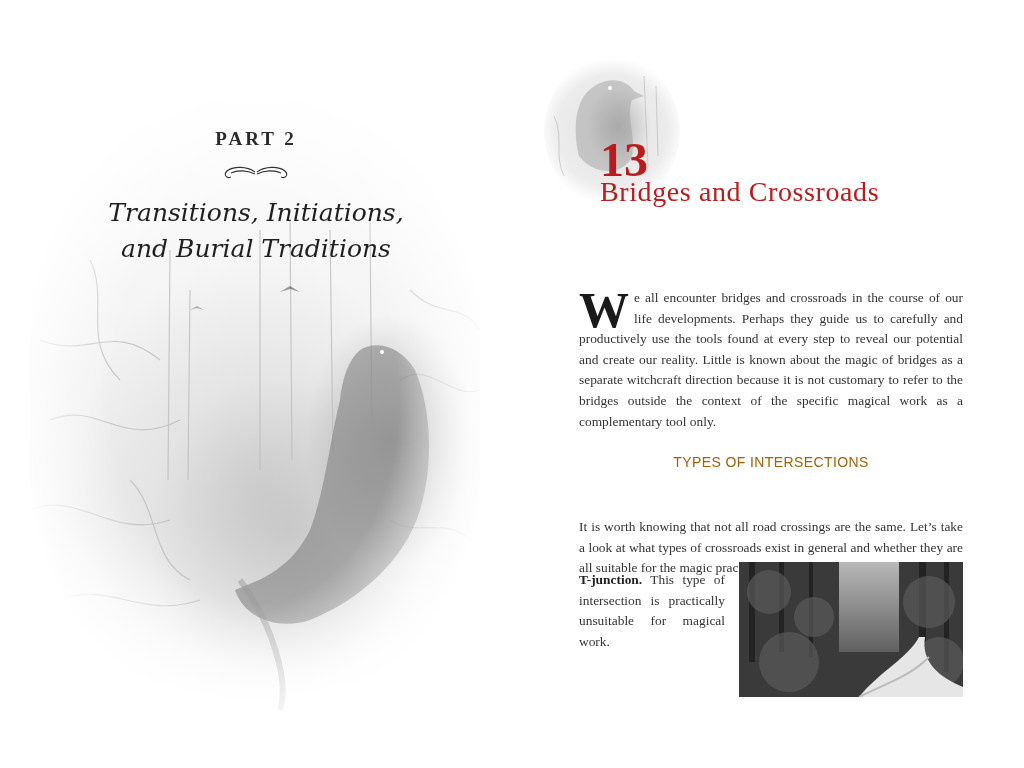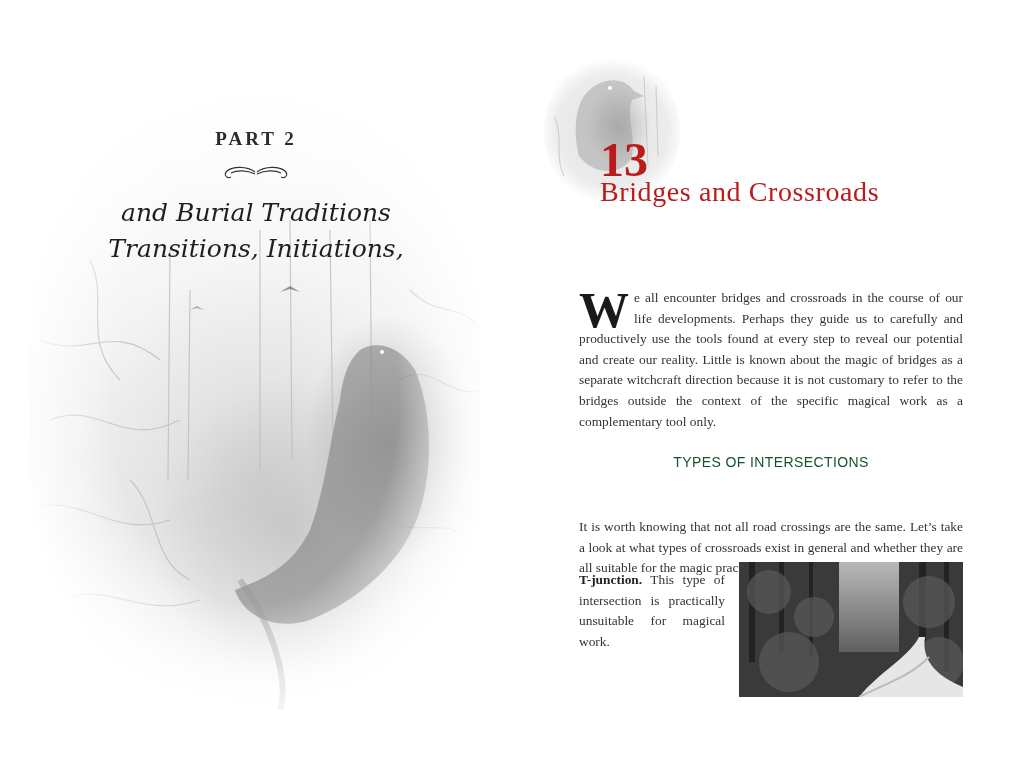--- a/index.html
+++ b/index.html
@@ -51,21 +51,21 @@
     position: absolute; left: 67px; width: 384px; font-size: 13.4px; line-height: 20.6px;
     text-align: justify; color: #333;
   }
   .intro { top: 288px; }
   .dropcap {
     float: left; font-size: 50px; line-height: 38px; font-weight: bold; color: #1a1a1a;
     margin: 3px 5px 0 0; padding: 0;
   }
   .section-heading {
     position: absolute; left: 67px; width: 384px; top: 454px; text-align: center;
-    font-family: "Liberation Sans", sans-serif; font-size: 14px; letter-spacing: 0.4px; color: #14532d;
+    font-family: "Liberation Sans", sans-serif; font-size: 14px; letter-spacing: 0.4px; color: #a16207;
   }
   .para2 { top: 485px; margin-top: 32px; }
   .tjunction {
     position: absolute; left: 67px; top: 563px; width: 146px; font-size: 13.4px; line-height: 20.6px;
     text-align: justify; color: #333; margin-top: 7px;
   }
   .tjunction b { color: #1f1f1f; }
   .photo {
     position: absolute; left: 227px; top: 562px; width: 224px; height: 135px; overflow: hidden;
     background: #333;
@@ -103,22 +103,22 @@
     <svg class="ornament" width="70" height="20" viewBox="0 0 70 20">
       <g stroke="#333" stroke-width="1.1" fill="none">
         <path d="M34 9 C26 3 12 3 6 8 C2 12 6 16 10 14"></path>
         <path d="M34 11 C26 7 16 7 10 10"></path>
         <path d="M36 9 C44 3 58 3 64 8 C68 12 64 16 60 14"></path>
         <path d="M36 11 C44 7 54 7 60 10"></path>
       </g>
     </svg>
 
     <div class="part-title">
+      <div>Transitions, Initiations,</div>
       <div>and Burial Traditions</div>
-      <div>Transitions, Initiations,</div>
     </div>
   </div>
 
   <div class="right-page">
     <div class="chapter-medallion">
       <svg width="136" height="150" viewBox="0 0 136 150">
         <g fill="#9a9a9a" opacity="0.45">
           <path d="M40 40 C55 20 80 20 90 35 L100 40 L88 44 C82 60 92 80 88 100 C80 120 50 120 35 100 C30 80 30 55 40 40 Z"></path>
         </g>
         <circle cx="66" cy="32" r="2" fill="#fff"></circle>

